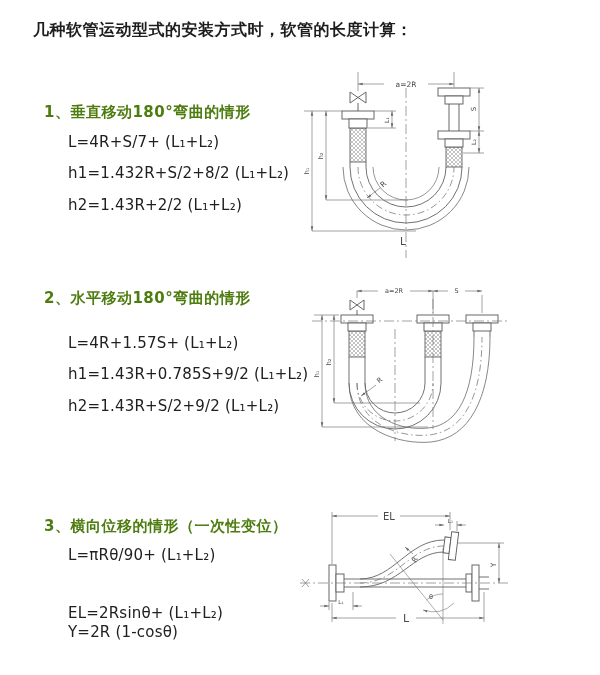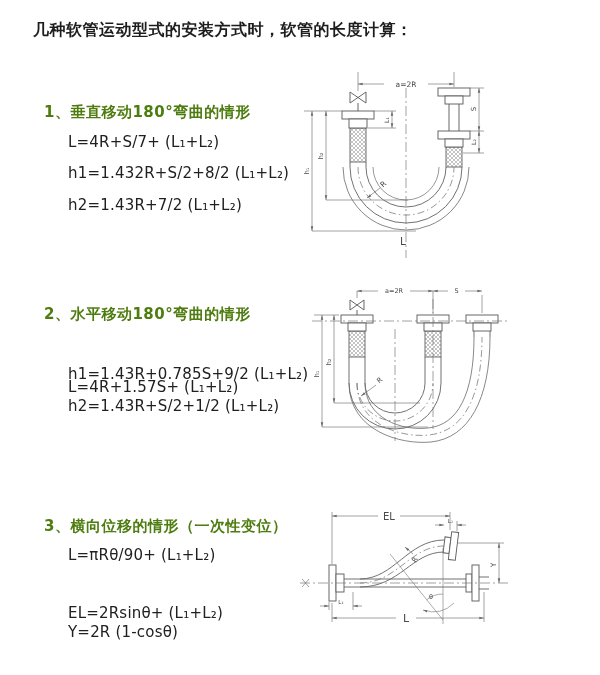--- a/index.html
+++ b/index.html
@@ -5,42 +5,42 @@
   html,body{margin:0;padding:0;}
   body{
     width:600px;height:675px;position:relative;background:#ffffff;overflow:hidden;
     font-family:"DejaVu Sans","Liberation Sans",sans-serif;color:#222;
   }
   .abs{position:absolute;}
   .title{left:33px;top:20px;font-size:16px;font-weight:600;letter-spacing:.5px;color:#1d1d1d;}
   .sec-head{left:44px;font-size:15px;font-weight:600;letter-spacing:.5px;color:#4d7c0f;white-space:nowrap;}
   .formula{left:68px;font-size:15px;font-weight:500;letter-spacing:.2px;color:#202020;white-space:nowrap;}
   .s1h{top:103px;} .s1f0{top:133px;} .s1f1{top:164px;} .s1f2{top:196px;}
-  .s2h{top:305px;} .s2f0{top:334px;margin-top:44px;} .s2f1{top:365px;} .s2f2{top:397px;}
+  .s2h{top:289px;} .s2f0{top:334px;} .s2f1{top:365px;} .s2f2{top:397px;}
   .s3h{top:517px;} .s3f0{top:546px;} .s3f1{top:575px;margin-top:48px;} .s3f2{top:604px;}
   svg{position:absolute;overflow:visible;}
   svg text{font-family:"DejaVu Sans","Liberation Sans",sans-serif;fill:#4a4a4a;}
   .d1{left:296px;top:58px;} .d2{left:306px;top:279px;} .d3{left:296px;top:500px;}
 </style>
 </head>
 <body>
 
 <div>
 
   <div class="abs title">几种软管运动型式的安装方式时，软管的长度计算：</div>
 
   <div class="abs sec-head s1h">1、垂直移动180°弯曲的情形</div>
   <div class="abs formula s1f0">L=4R+S/7+ (L₁+L₂)</div>
   <div class="abs formula s1f1">h1=1.432R+S/2+8/2 (L₁+L₂)</div>
-  <div class="abs formula s1f2">h2=1.43R+7/2 (L₁+L₂)</div>
+  <div class="abs formula s1f2">h2=1.43R+2/2 (L₁+L₂)</div>
 
   <div class="abs sec-head s2h">2、水平移动180°弯曲的情形</div>
   <div class="abs formula s2f0">L=4R+1.57S+ (L₁+L₂)</div>
   <div class="abs formula s2f1">h1=1.43R+0.785S+9/2 (L₁+L₂)</div>
-  <div class="abs formula s2f2">h2=1.43R+S/2+1/2 (L₁+L₂)</div>
+  <div class="abs formula s2f2">h2=1.43R+S/2+9/2 (L₁+L₂)</div>
 
   <div class="abs sec-head s3h">3、横向位移的情形（一次性变位）</div>
   <div class="abs formula s3f0">L=πRθ/90+ (L₁+L₂)</div>
   <div class="abs formula s3f1">Y=2R (1-cosθ)</div>
   <div class="abs formula s3f2">EL=2Rsinθ+ (L₁+L₂)</div>
 
   <svg class="d1" width="292" height="210" viewBox="0 0 292 210">
     <defs>
       <marker id="ar1" viewBox="0 0 10 6" refX="9.5" refY="3" markerWidth="8" markerHeight="5" orient="auto-start-reverse">
         <path d="M0.5,0.6 L9.5,3 L0.5,5.4 Z" fill="#6a6a6a"></path>

